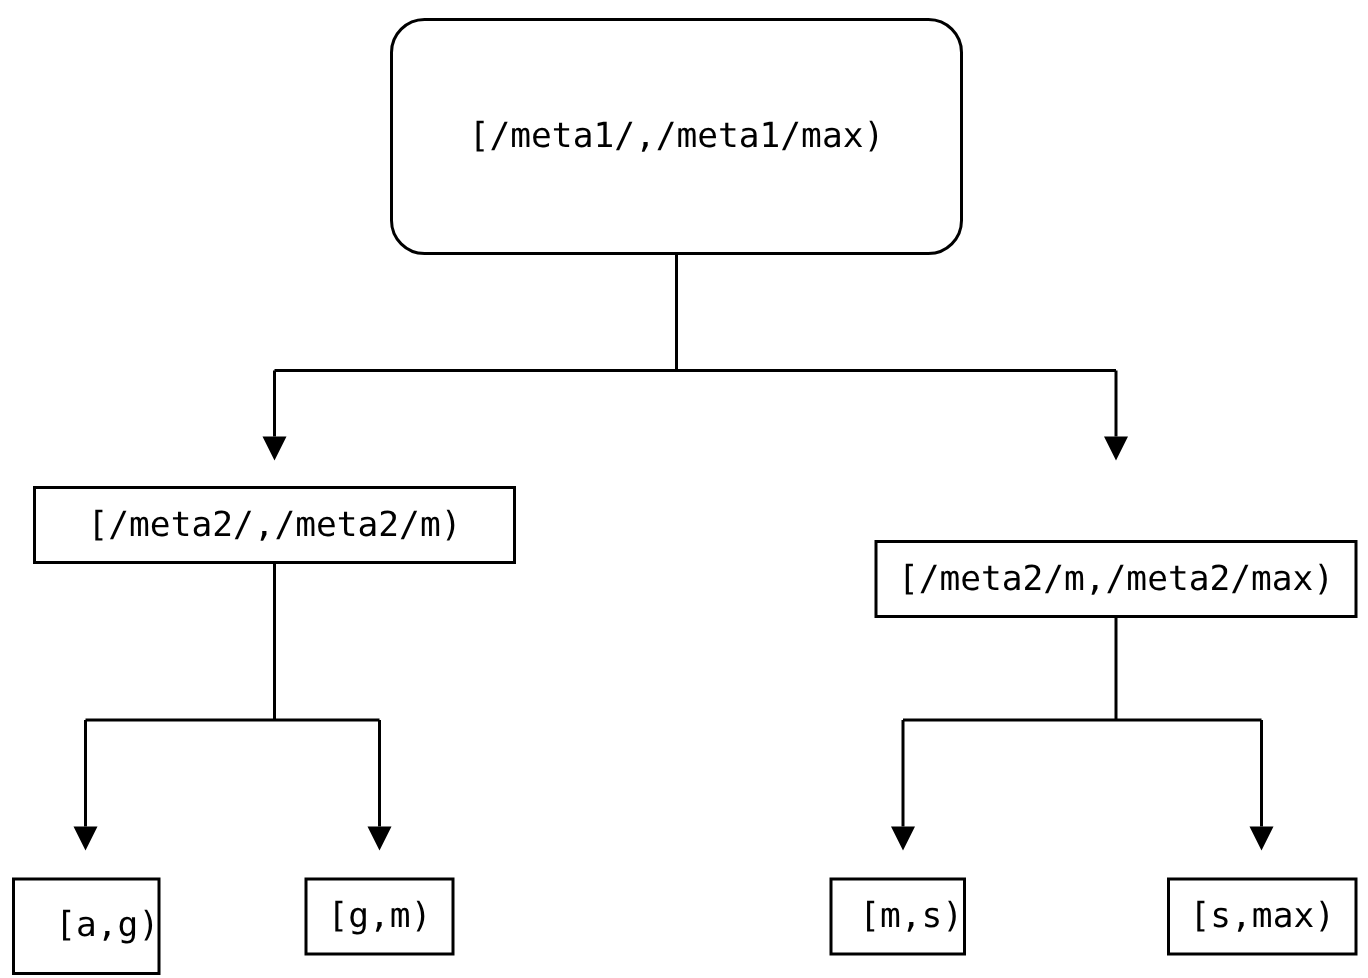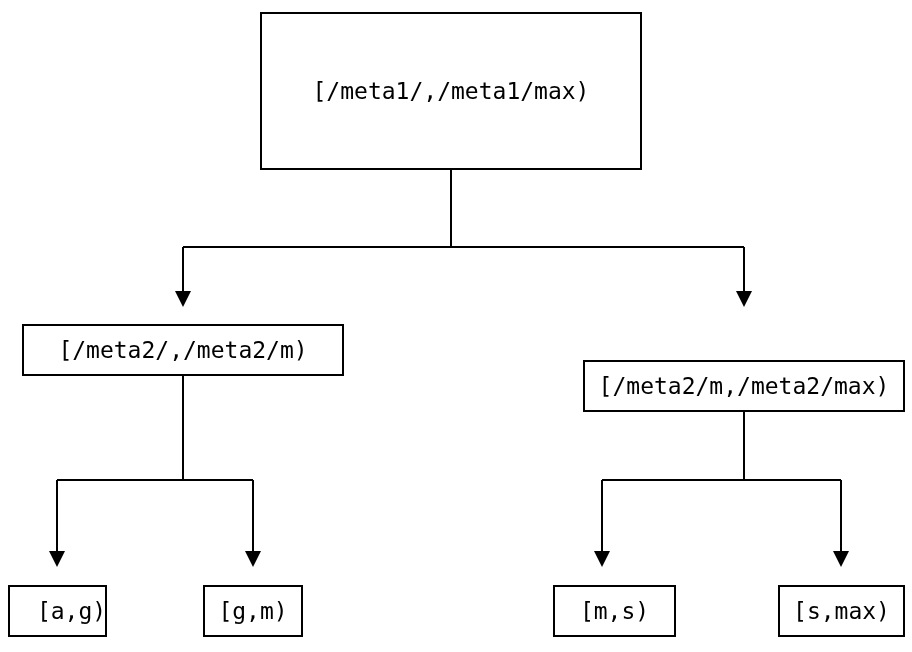--- a/index.html
+++ b/index.html
@@ -28,26 +28,26 @@
     box-sizing: border-box;
     border: 2px solid #000000;
     background: #ffffff;
     display: flex;
     align-items: center;
     justify-content: center;
     font-size: 23px;
     line-height: 1;
     white-space: nowrap;
   }
-  .node-root  { left: 260px; top: 12px;  width: 382px; height: 158px; }
+  .node-root  { left: 260px; top: 12px;  width: 382px; height: 158px; border-radius: 23px; }
   .node-l2l   { left: 22px;  top: 324px; width: 322px; height: 52px; }
   .node-l2r   { left: 583px; top: 324px; width: 322px; height: 52px; margin-top: 36px; }
-  .node-leaf1 { left: 8px;   top: 585px; width: 99px;  height: 52px; padding-left: 28px; }
+  .node-leaf1 { left: 8px;   top: 585px; width: 99px;  height: 65px; padding-left: 28px; }
   .node-leaf2 { left: 203px; top: 585px; width: 100px; height: 52px; }
-  .node-leaf3 { left: 553px; top: 585px; width: 123px;  height: 52px; }
+  .node-leaf3 { left: 553px; top: 585px; width: 91px;  height: 52px; justify-content: flex-end; }
   .node-leaf4 { left: 778px; top: 585px; width: 127px; height: 52px; text-align: center; }
 </style>
 </head>
 <body>
 
 <div class="canvas">
 
   <svg class="connectors" viewBox="0 0 912 652" xmlns="http://www.w3.org/2000/svg">
 
     <g fill="none" stroke="#000000" stroke-width="2">

